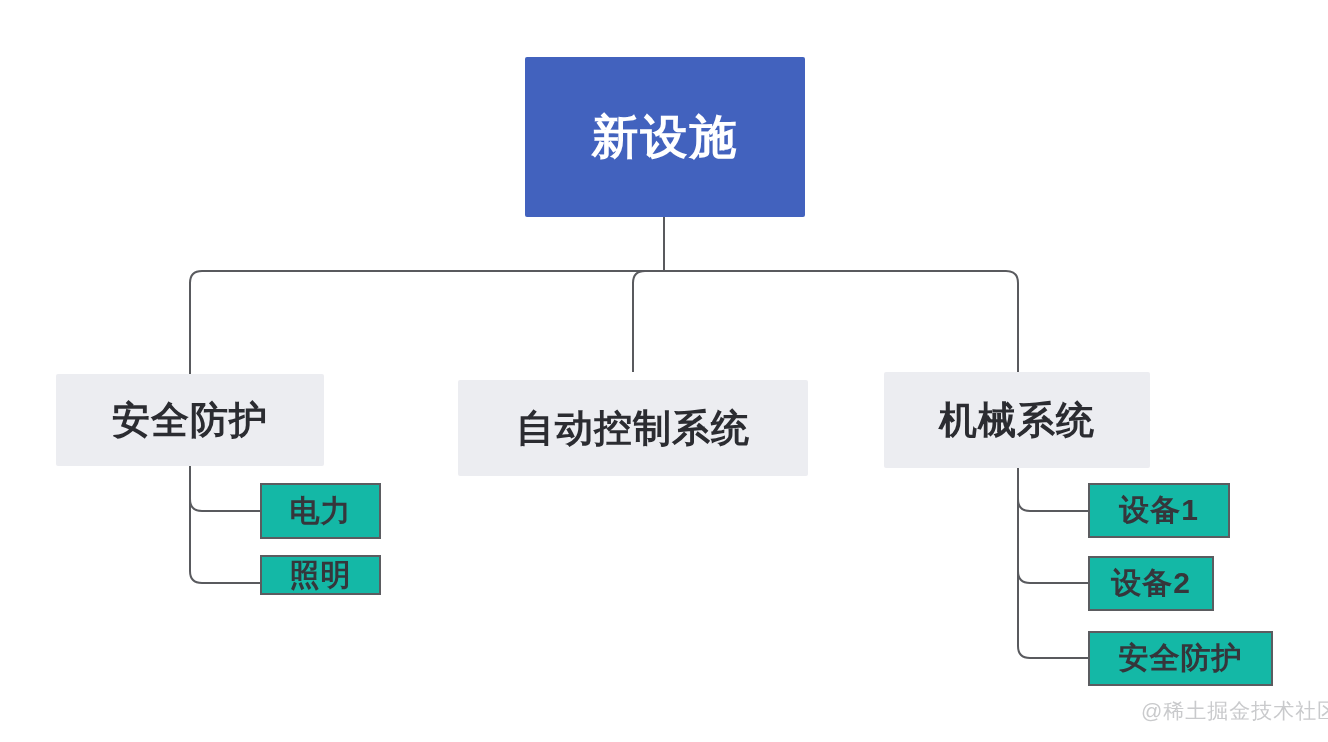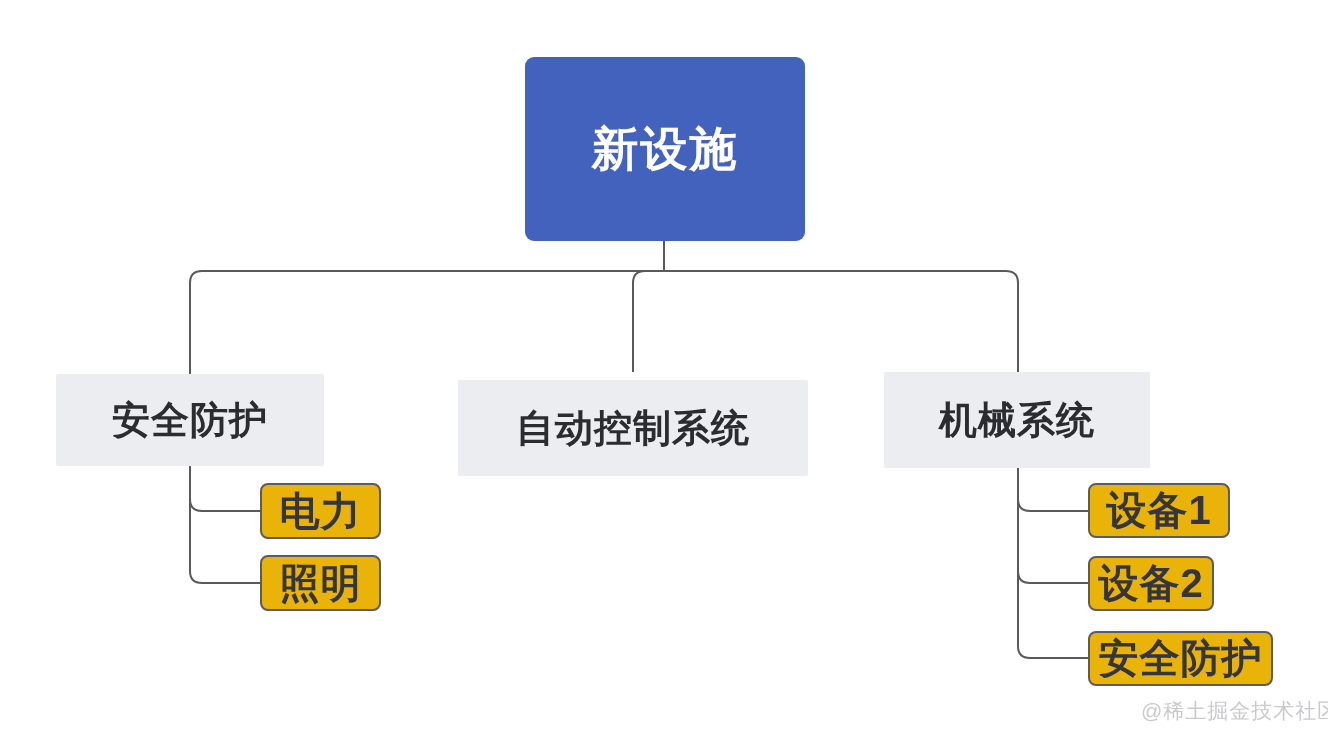--- a/index.html
+++ b/index.html
@@ -34,50 +34,50 @@
     align-items: center;
     justify-content: center;
     box-sizing: border-box;
     white-space: nowrap;
     cursor: pointer;
   }
   .node-root {
     left: 525px;
     top: 57px;
     width: 280px;
-    height: 184px;
+    height: 160px;
     background: #4262be;
-    border-radius: 9px;
+    border-radius: 2px;
     color: #ffffff;
     font-size: 47px;
     font-weight: 600;
     letter-spacing: 2px;
   }
   .node-branch {
     background: #ecedf1;
     border-radius: 2px;
     color: #2b2c31;
     font-size: 38px;
     font-weight: 600;
     letter-spacing: 1px;
   }
   .node-branch.b0 { left: 56px;  top: 374px; width: 268px; height: 92px; }
   .node-branch.b1 { left: 458px; top: 380px; width: 350px; height: 96px; }
   .node-branch.b2 { left: 884px; top: 372px; width: 266px; height: 96px; }
   .node-leaf {
-    background: #eab308;
+    background: #14b8a6;
     border: 2px solid #5b5c60;
-    border-radius: 8px;
+    border-radius: 0;
     color: #35363b;
-    font-size: 40px;
+    font-size: 30px;
     font-weight: 600;
     letter-spacing: 1px;
   }
   .node-leaf.l00 { left: 260px;  top: 483px; width: 121px; height: 56px; }
-  .node-leaf.l01 { left: 260px;  top: 555px; width: 121px; height: 56px; }
+  .node-leaf.l01 { left: 260px;  top: 555px; width: 121px; height: 40px; }
   .node-leaf.l20 { left: 1088px; top: 483px; width: 142px; height: 55px; }
   .node-leaf.l21 { left: 1088px; top: 556px; width: 126px; height: 55px; }
   .node-leaf.l22 { left: 1088px; top: 631px; width: 185px; height: 55px; }
   .watermark {
     position: absolute;
     left: 1141px;
     top: 697px;
     font-size: 21px;
     font-weight: 400;
     color: #c9cacc;

